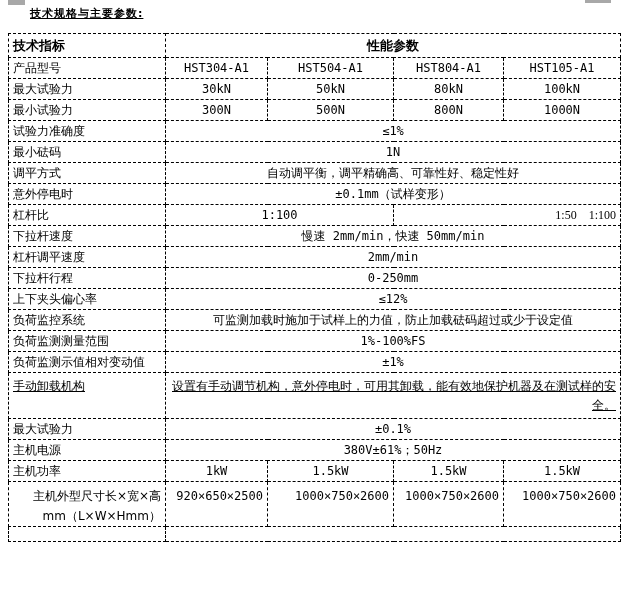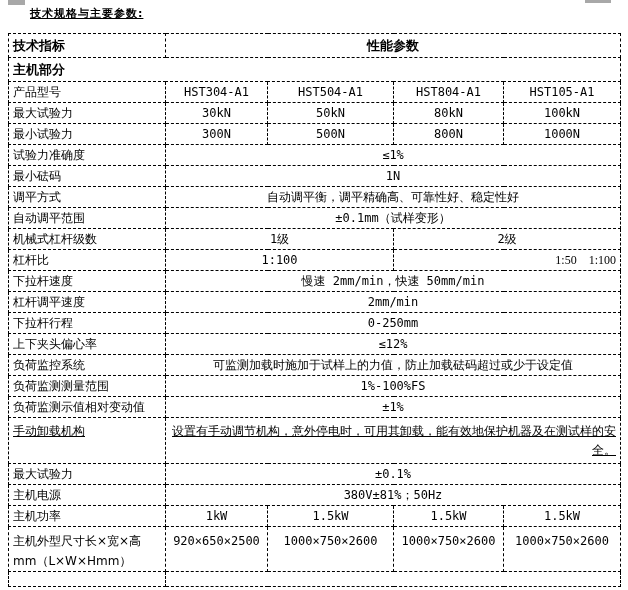--- a/index.html
+++ b/index.html
@@ -67,20 +67,21 @@
     vertical-align: top;
     padding-top: 4px;
     line-height: 19px;
     text-decoration: underline;
   }
   tr.r-dim td {
     height: 40px;
     vertical-align: top;
     padding-top: 4px;
     line-height: 20px;
+    text-align: right;
   }
   tr.r-empty td { height: 14px; }
 </style>
 </head>
 <body>
 
 <div class="artifact" id="artifact-left"></div>
 <div class="artifact" id="artifact-right"></div>
 
 <div class="doc-title">技术规格与主要参数:</div>
@@ -91,23 +92,20 @@
       <col style="width:102px">
       <col style="width:126px">
       <col style="width:110px">
       <col style="width:117px">
   </colgroup>
   <tbody>
     <tr class="r-head">
       <td class="lbl">技术指标</td>
       <td class="ctr" colspan="4">性能参数</td>
     </tr>
-    <tr class="r-section">
-      <td class="lbl" colspan="5">主机部分</td>
-    </tr>
 
     <tr class="r">
       <td class="lbl">产品型号</td>
       <td class="ctr">HST304-A1</td>
       <td class="ctr">HST504-A1</td>
       <td class="ctr">HST804-A1</td>
       <td class="ctr">HST105-A1</td>
     </tr>
     <tr class="r">
       <td class="lbl">最大试验力</td>
@@ -129,27 +127,22 @@
     </tr>
     <tr class="r">
       <td class="lbl">最小砝码</td>
       <td class="ctr" colspan="4">1N</td>
     </tr>
     <tr class="r">
       <td class="lbl">调平方式</td>
       <td class="ctr" colspan="4">自动调平衡，调平精确高、可靠性好、稳定性好</td>
     </tr>
     <tr class="r">
-      <td class="lbl">自动调平范围</td>
+      <td class="lbl">意外停电时</td>
       <td class="ctr" colspan="4">±0.1mm（试样变形）</td>
-    </tr>
-    <tr class="r">
-      <td class="lbl">机械式杠杆级数</td>
-      <td class="ctr" colspan="2">1级</td>
-      <td class="ctr" colspan="2">2级</td>
     </tr>
     <tr class="r">
       <td class="lbl">杠杆比</td>
       <td class="ctr" colspan="2">1:100</td>
       <td class="pre" colspan="2">1:50    1:100</td>
     </tr>
     <tr class="r">
       <td class="lbl">下拉杆速度</td>
       <td class="ctr" colspan="4">慢速 2mm/min，快速 50mm/min</td>
     </tr>
@@ -180,21 +173,21 @@
     <tr class="r r-tall">
       <td class="lbl">手动卸载机构</td>
       <td class="lft" colspan="4">设置有手动调节机构，意外停电时，可用其卸载，能有效地保护机器及在测试样的安全。</td>
     </tr>
     <tr class="r">
       <td class="lbl">最大试验力</td>
       <td class="ctr" colspan="4">±0.1%</td>
     </tr>
     <tr class="r">
       <td class="lbl">主机电源</td>
-      <td class="ctr" colspan="4">380V±81%；50Hz</td>
+      <td class="ctr" colspan="4">380V±61%；50Hz</td>
     </tr>
     <tr class="r">
       <td class="lbl">主机功率</td>
       <td class="ctr">1kW</td>
       <td class="ctr">1.5kW</td>
       <td class="ctr">1.5kW</td>
       <td class="ctr">1.5kW</td>
     </tr>
     <tr class="r r-dim">
       <td class="lbl">

